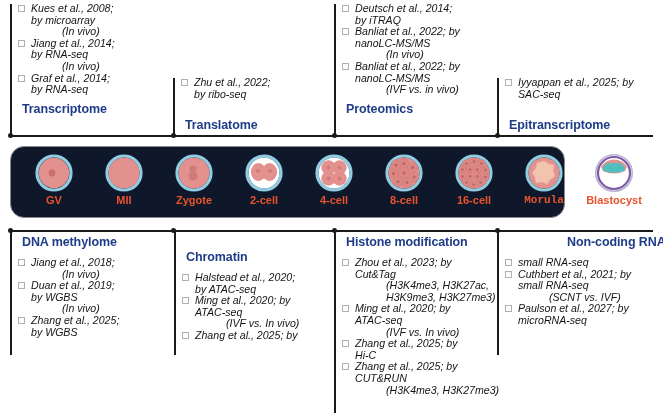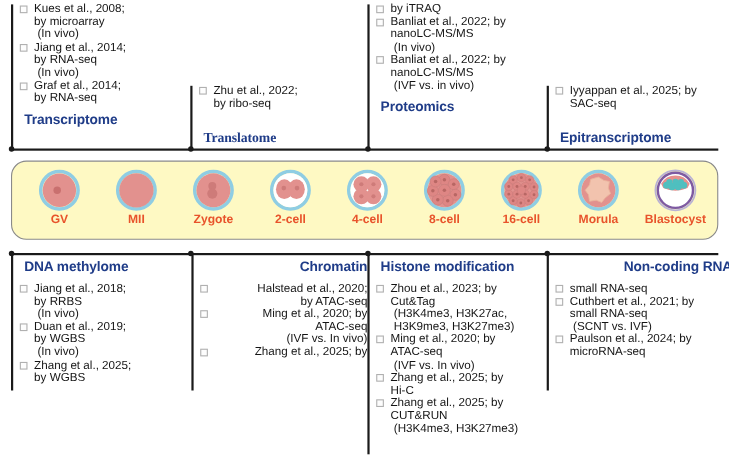--- a/index.html
+++ b/index.html
@@ -48,22 +48,22 @@
   .ref-item .bullet {
     position: absolute;
     left: 0px;
     top: 2px;
     width: 5px;
     height: 5px;
     border: 1px solid #b0b0b0;
     background: #fdfdfd;
     display: inline-block;
   }
-  .ref-line { display: block; white-space: nowrap; }
-  .ref-line.indent { padding-left: 3px; }
+  .ref-line { display: block; white-space: nowrap; font-style: italic; }
+  .ref-line.indent { padding-left: 3px; margin-left: 28px; }
 
   
   .vline {
     position: absolute;
     width: 1.5px;
     background: #1a1a1a;
   }
   .hline {
     position: absolute;
     height: 1.5px;
@@ -75,25 +75,25 @@
     height: 5px;
     border-radius: 50%;
     background: #1a1a1a;
   }
 
   
   #embryo-panel {
     position: absolute;
     left: 10px;
     top: 146px;
-    width: 643px;
+    width: 555px;
     height: 72px;
     border: 1.6px solid #8a8a8a;
     border-radius: 14px;
-    background: #fef9c3;
+    background: #0f172a;
     box-sizing: border-box;
   }
   .stage {
     position: absolute;
     top: 4px;
     width: 66px;
     text-align: center;
   }
   .stage-art {
     width: 44px;
@@ -149,27 +149,28 @@
   </div>
 
   <div class="omics-col" style="left:181px; top:77px; width:150px;">
     <ul class="ref-list">
       <li class="ref-item">
         <span class="bullet"></span>
         <span class="ref-line">Zhu et al., 2022;</span>
         <span class="ref-line">by ribo-seq</span>
       </li>
     </ul>
-    <div class="col-title" style="margin-top:18px; margin-left:4px;font-family:Liberation Serif, serif;">Translatome</div>
+    <div class="col-title" style="margin-top:18px; margin-left:4px;">Translatome</div>
   </div>
 
   <div class="omics-col" style="left:342px; top:3px; width:160px;">
     <ul class="ref-list">
       <li class="ref-item">
         <span class="bullet"></span>
+        <span class="ref-line">Deutsch et al., 2014;</span>
         <span class="ref-line">by iTRAQ</span>
       </li>
       <li class="ref-item">
         <span class="bullet"></span>
         <span class="ref-line">Banliat et al., 2022; by</span>
         <span class="ref-line">nanoLC-MS/MS</span>
         <span class="ref-line indent">(In vivo)</span>
       </li>
       <li class="ref-item">
         <span class="bullet"></span>
@@ -327,21 +328,21 @@
             <circle cx="18" cy="18.5" r="1.3"></circle>
               <circle cx="25.5" cy="18.5" r="1.3"></circle>
             <circle cx="18" cy="25.5" r="1.3"></circle>
               <circle cx="25.5" cy="25.5" r="1.3"></circle>
           </g>
         </svg>
       </div>
       <div class="stage-label">16-cell</div>
     </div>
 
-    <div class="stage" style="left:500px;">
+    <div class="stage" style="left:500px;font-family:Liberation Mono, monospace;">
       <div class="stage-art">
         <svg width="44" height="44" viewBox="0 0 44 44">
           <circle cx="22" cy="22" r="17" fill="none" stroke="#8FCDE3" stroke-width="3.2"></circle>
           <circle cx="22" cy="22" r="15.4" fill="#E2918E"></circle>
           <path d="M22 10 L27 13 L32 14 L31 20 L33 25 L28 29 L25 33 L20 31 L14 32 L13 26 L10 22 L14 17 L15 12 Z" fill="#F2C3AE" stroke="#EAB49C" stroke-width="0.8"></path>
         </svg>
       </div>
       <div class="stage-label">Morula</div>
     </div>
 
@@ -376,38 +377,37 @@
   <div class="vline" style="left:174px; top:231px; height:124px;"></div>
   <div class="vline" style="left:334px; top:231px; height:182px;"></div>
   <div class="vline" style="left:497px; top:231px; height:124px;"></div>
 
   <div class="omics-col" style="left:18px; top:235px; width:152px;">
     <div class="col-title" style="margin-left:4px;">DNA methylome</div>
     <ul class="ref-list" style="margin-top:8px;">
       <li class="ref-item">
         <span class="bullet"></span>
         <span class="ref-line">Jiang et al., 2018;</span>
-        <span class="ref-line">by RRBS</span>
         <span class="ref-line indent">(In vivo)</span>
       </li>
       <li class="ref-item">
         <span class="bullet"></span>
         <span class="ref-line">Duan et al., 2019;</span>
         <span class="ref-line">by WGBS</span>
         <span class="ref-line indent">(In vivo)</span>
       </li>
       <li class="ref-item">
         <span class="bullet"></span>
         <span class="ref-line">Zhang et al., 2025;</span>
         <span class="ref-line">by WGBS</span>
       </li>
     </ul>
   </div>
 
-  <div class="omics-col" style="left:182px; top:235px; width:152px;text-align:right;">
+  <div class="omics-col" style="left:182px; top:250px; width:152px;">
     <div class="col-title" style="margin-left:4px;">Chromatin</div>
     <ul class="ref-list" style="margin-top:8px;">
       <li class="ref-item">
         <span class="bullet"></span>
         <span class="ref-line">Halstead et al., 2020;</span>
         <span class="ref-line">by ATAC-seq</span>
       </li>
       <li class="ref-item">
         <span class="bullet"></span>
         <span class="ref-line">Ming et al., 2020; by</span>
@@ -459,19 +459,19 @@
         <span class="ref-line">small RNA-seq</span>
       </li>
       <li class="ref-item">
         <span class="bullet"></span>
         <span class="ref-line">Cuthbert et al., 2021; by</span>
         <span class="ref-line">small RNA-seq</span>
         <span class="ref-line indent">(SCNT vs. IVF)</span>
       </li>
       <li class="ref-item">
         <span class="bullet"></span>
-        <span class="ref-line">Paulson et al., 2024; by</span>
+        <span class="ref-line">Paulson et al., 2027; by</span>
         <span class="ref-line">microRNA-seq</span>
       </li>
     </ul>
   </div>
 
 </div>
 
 </body></html>

